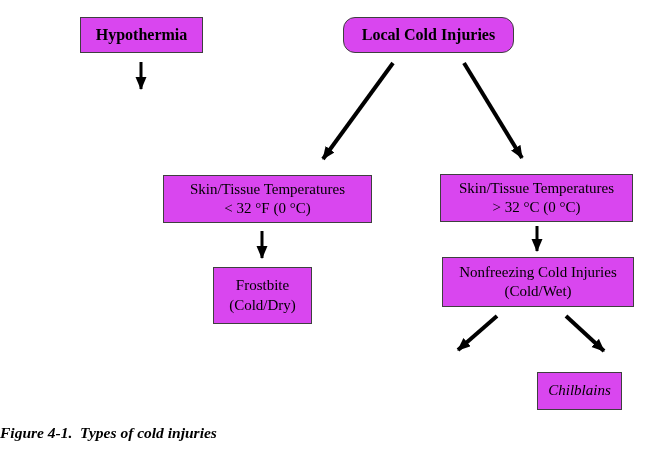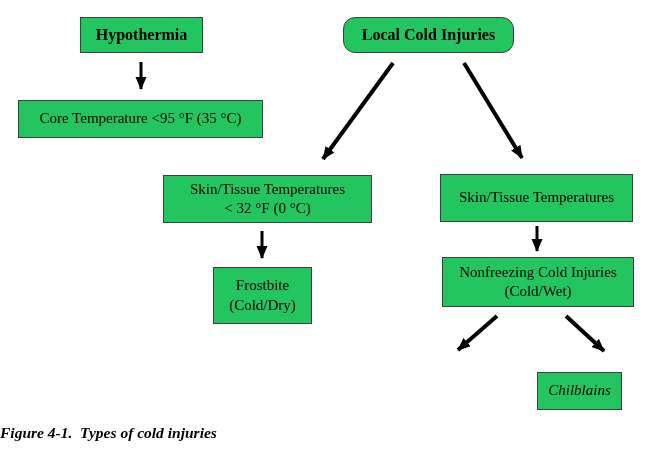--- a/index.html
+++ b/index.html
@@ -20,21 +20,21 @@
     position: absolute;
     left: 0;
     top: 0;
     width: 650px;
     height: 456px;
   }
   .box {
     position: absolute;
     box-sizing: border-box;
     border: 1.5px solid #3f3f3f;
-    background: #22c55e;
+    background: #d946ef;
     display: flex;
     flex-direction: column;
     justify-content: center;
     text-align: center;
     font-size: 15px;
     line-height: 1.3;
   }
   .box.header {
     font-weight: bold;
     font-size: 16px;
@@ -84,31 +84,29 @@
   </svg>
 
   <div class="box header" id="node-hypothermia">
     <div>Hypothermia</div>
   </div>
 
   <div class="box header" id="node-local">
     <div>Local Cold Injuries</div>
   </div>
 
-  <div class="box" id="node-core-temp">
-    <div>Core Temperature &lt;95 °F (35 °C)</div>
-  </div>
 
   <div class="box" id="node-skin-freezing">
     <div>Skin/Tissue Temperatures</div>
     <div>&lt; 32 °F (0 °C)</div>
   </div>
 
   <div class="box" id="node-skin-nonfreezing">
     <div>Skin/Tissue Temperatures</div>
+    <div>&gt; 32 °C (0 °C)</div>
   </div>
 
   <div class="box" id="node-frostbite">
     <div>Frostbite</div>
     <div>(Cold/Dry)</div>
   </div>
 
   <div class="box" id="node-nonfreezing">
     <div>Nonfreezing Cold Injuries</div>
     <div>(Cold/Wet)</div>

